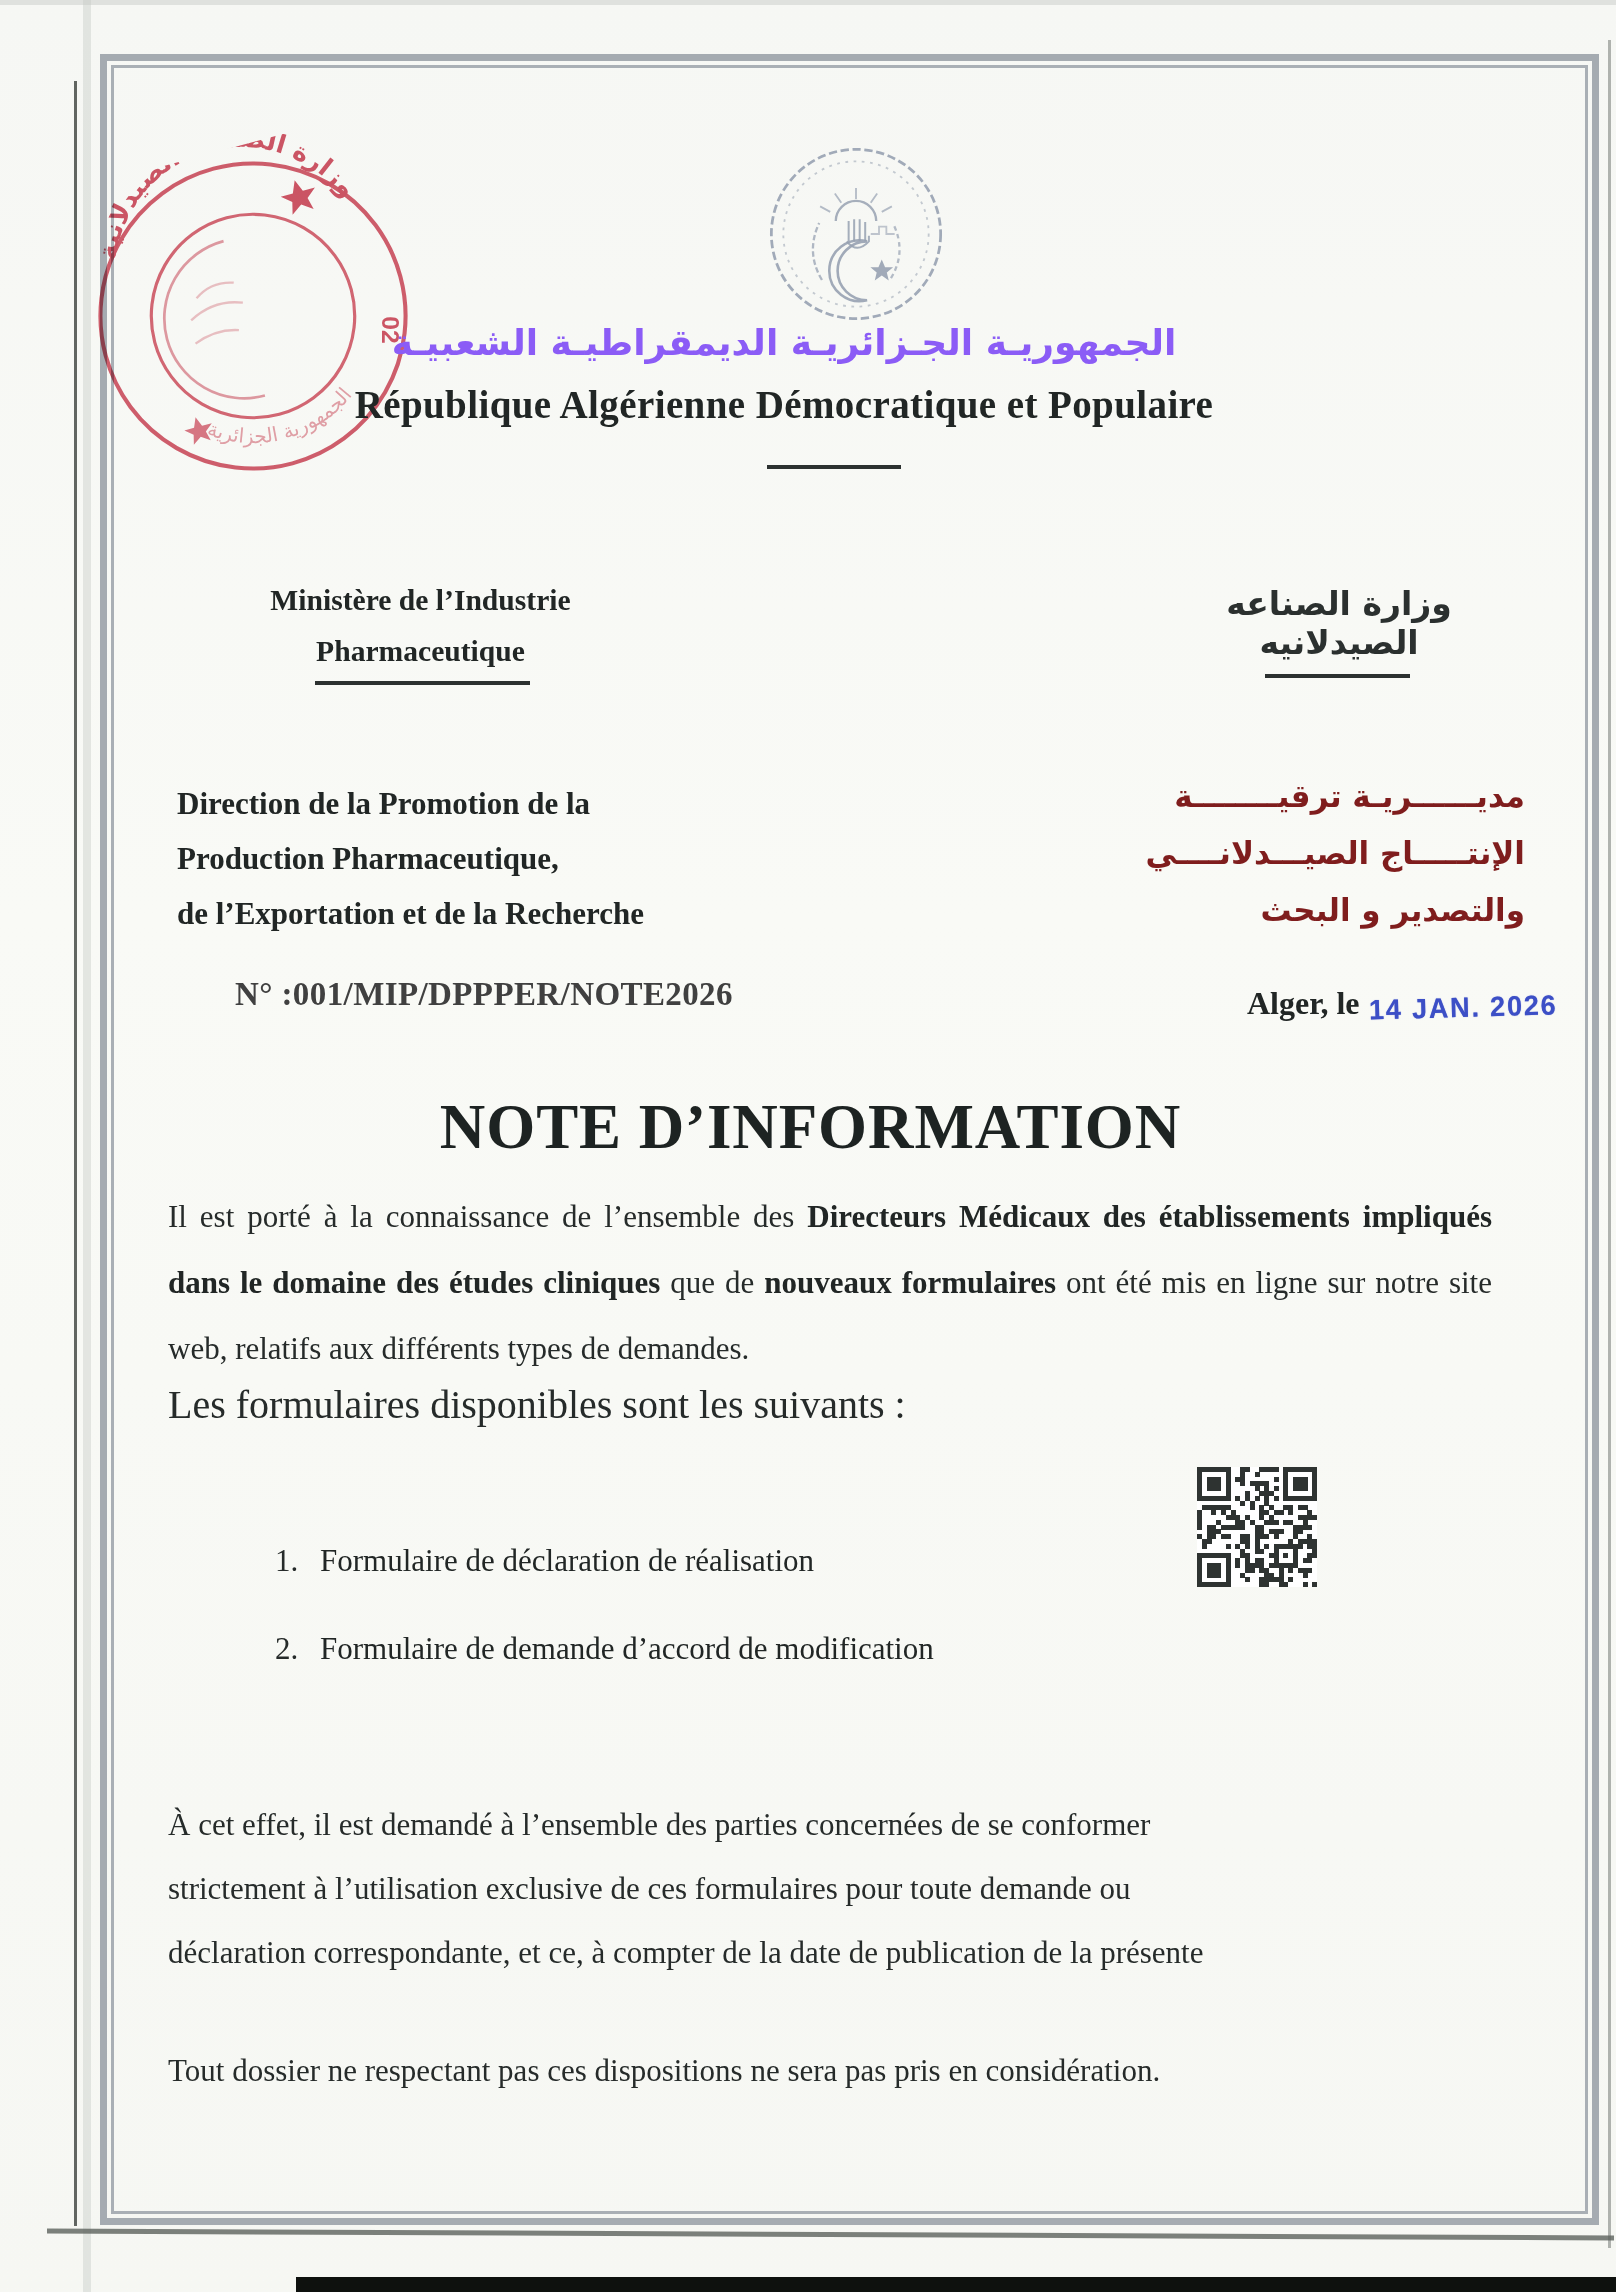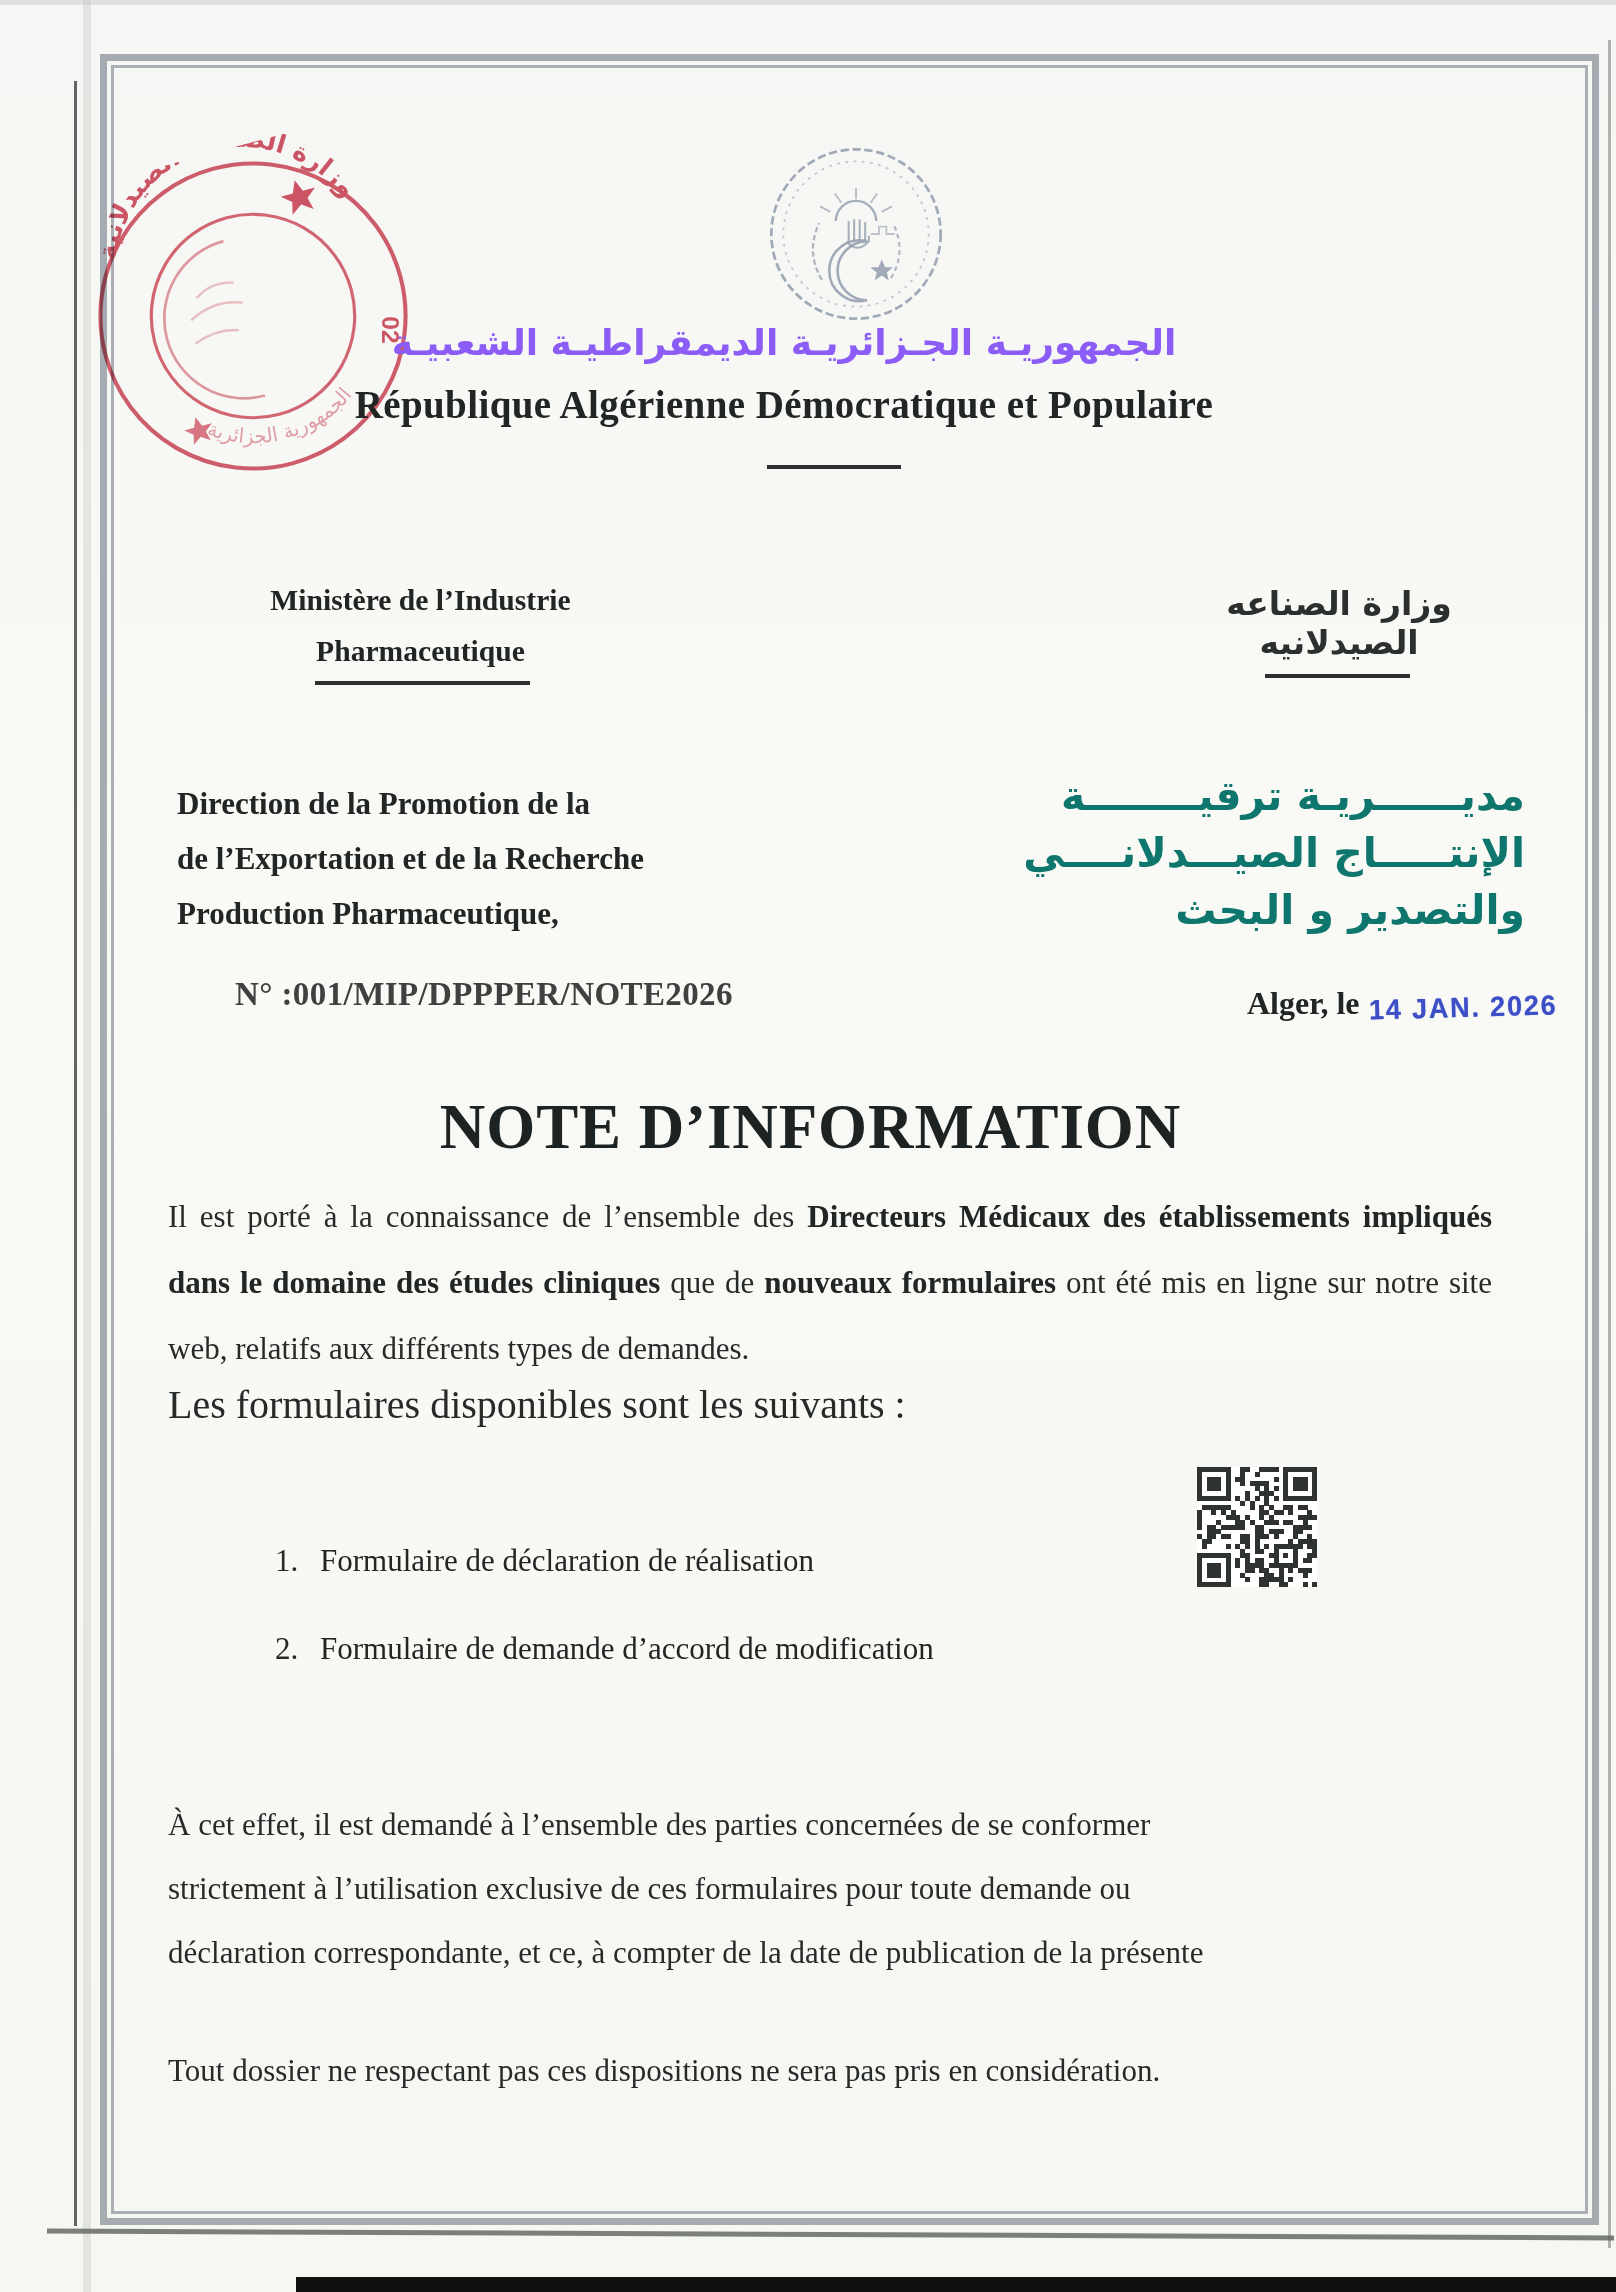--- a/index.html
+++ b/index.html
@@ -25,21 +25,21 @@
   .republic-fr{left:287px;top:382px;width:994px;text-align:center;font-weight:bold;font-size:39px;letter-spacing:0.4px;color:#212625;}
   .divider{background:#2c3130;height:3.6px;}
   .div-republic{left:767px;top:465px;width:134px;}
   .ministry-fr{left:210px;top:575px;width:421px;text-align:center;font-weight:bold;font-size:29.6px;line-height:51px;color:#212625;}
   .div-ministry-fr{left:315px;top:681px;width:215px;}
   .ministry-ar{left:1142px;top:584px;width:394px;text-align:center;direction:rtl;
     font-family:"DejaVu Sans",sans-serif;font-weight:bold;font-size:33px;color:#2b302f;}
   .div-ministry-ar{left:1265px;top:674px;width:145px;}
   .direction-fr{left:177px;top:776px;font-weight:bold;font-size:31px;line-height:55px;color:#212625;}
   .direction-ar{right:92px;top:768px;text-align:right;direction:rtl;width:502px;
-    font-family:"DejaVu Sans",sans-serif;font-weight:bold;font-size:41px;line-height:57px;color:#0f766e;}
+    font-family:"DejaVu Sans",sans-serif;font-weight:bold;font-size:31px;line-height:57px;color:#7f1d1d;}
   .reference{left:235px;top:976px;font-weight:bold;font-size:33px;letter-spacing:0.4px;color:#404040;}
   .dateline{left:1247px;top:985px;font-weight:bold;font-size:32px;color:#212625;}
   .date-stamp{position:absolute;left:119px;top:7.2px;white-space:nowrap;
     font-family:"Liberation Sans","DejaVu Sans",sans-serif;font-weight:bold;font-size:28px;
     letter-spacing:1.8px;color:#3c4fc6;transform:scaleX(.97) rotate(-1.5deg);
     text-shadow:0 0 0.9px rgba(60,79,198,.65);}
   
   .note-title{left:148px;top:1091px;width:1325px;text-align:center;font-weight:bold;font-size:63px;letter-spacing:0.9px;color:#1d2322;margin:0;}
   .para{font-size:31px;line-height:66px;color:#262b2a;}
   .para .b{font-weight:bold;color:#212625;}
@@ -131,22 +131,22 @@
   <div>Ministère de l’Industrie</div>
   <div>Pharmaceutique</div>
 </div>
 <div class="abs divider div-ministry-fr"></div>
 
 <div class="abs ministry-ar">وزارة الصناعه الصيدلانيه</div>
 <div class="abs divider div-ministry-ar"></div>
 
 <div class="abs direction-fr">
   <div>Direction de la Promotion de la</div>
+  <div>Production Pharmaceutique,</div>
   <div>de l’Exportation et de la Recherche</div>
-  <div>Production Pharmaceutique,</div>
 </div>
 
 <div class="abs direction-ar">
   <div>مديــــــريـة ترقيــــــــة</div>
   <div>الإنتـــــاج الصيـــدلانــــي</div>
   <div>والتصدير و البحث</div>
 </div>
 
 <div class="abs reference">N° :001/MIP/DPPPER/NOTE2026</div>
 <div class="abs dateline">

